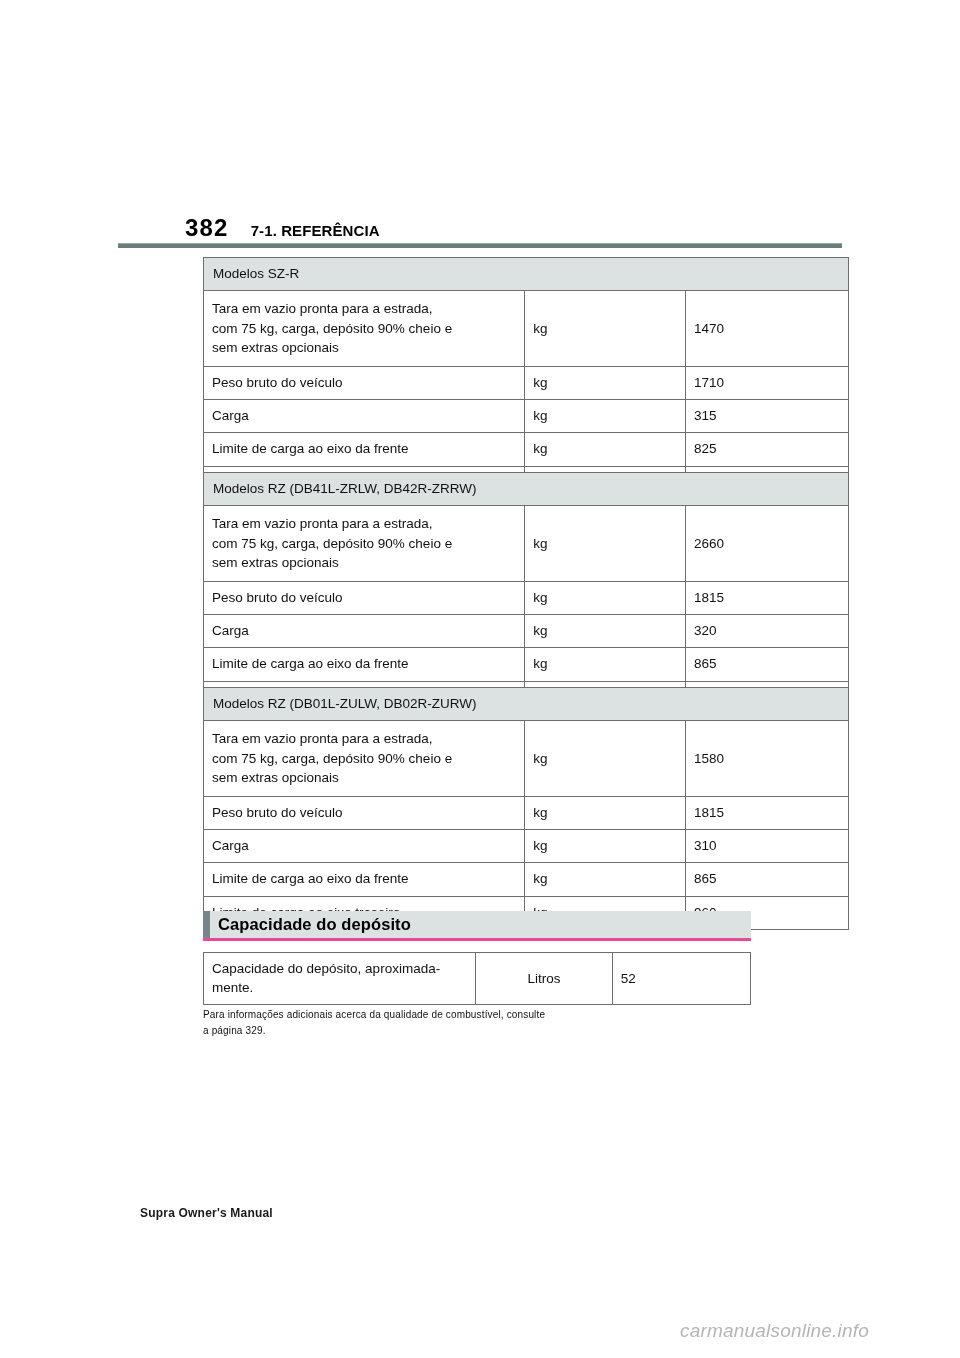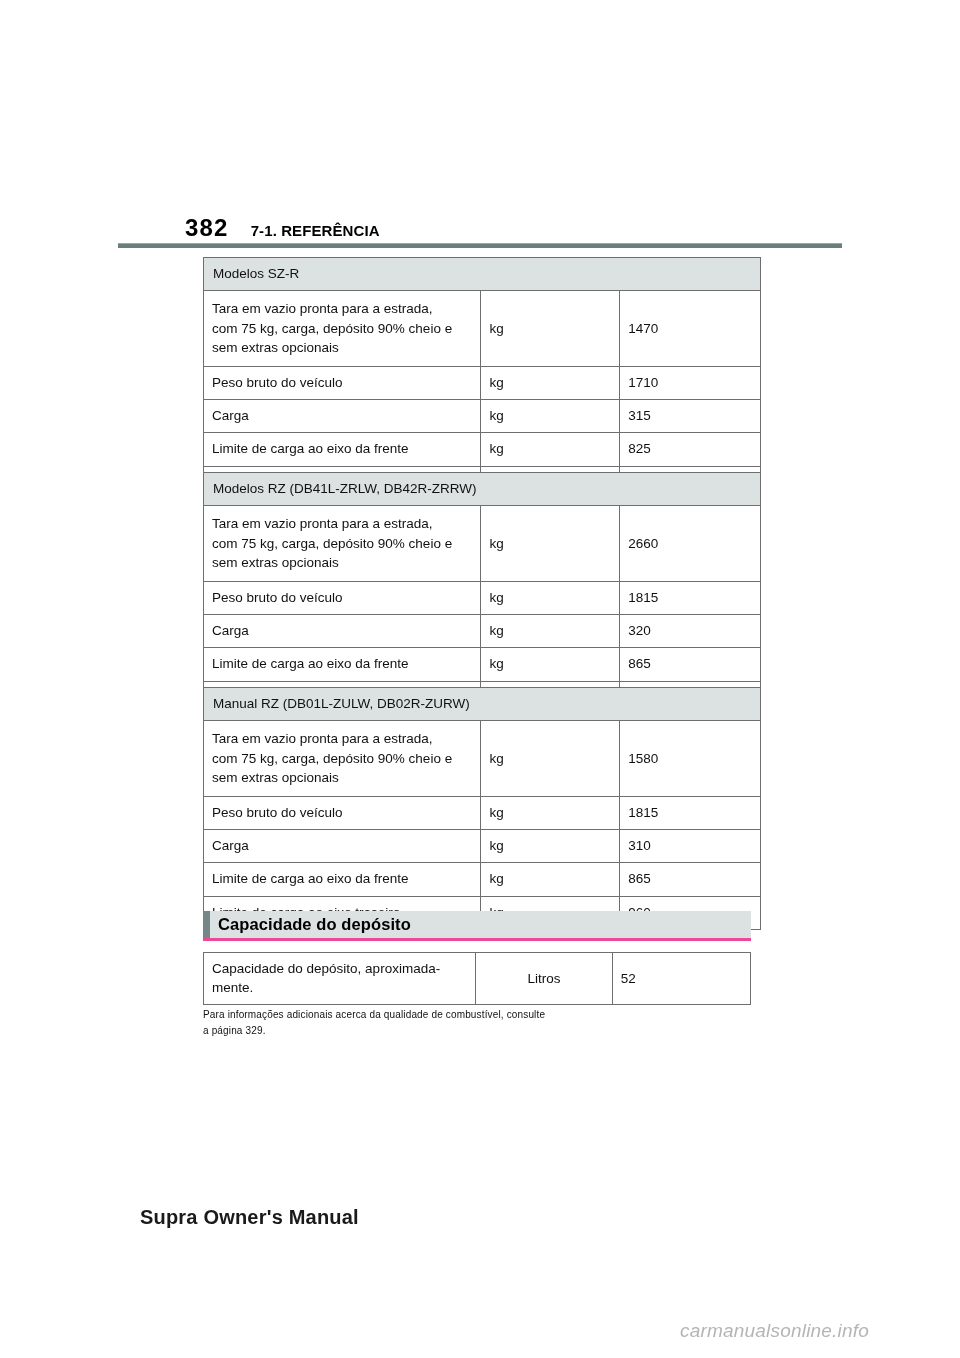--- a/index.html
+++ b/index.html
@@ -58,21 +58,21 @@
     width: 724px;
     height: 4px;
     background: #6d7d7d;
     border-top: 1px solid #9aa8a8;
   }
 
   
   .spec-table {
     position: absolute;
     left: 203px;
-    width: 558px;
+    width: 646px;
     border-collapse: collapse;
     table-layout: fixed;
     font-size: 13.5px;
   }
   .spec-table td {
     border: 1px solid #6f6f6f;
     padding: 6px 8px 7px 8px;
     vertical-align: middle;
     line-height: 1.42;
     color: #111;
@@ -153,21 +153,21 @@
     line-height: 1.62;
     color: #111;
     letter-spacing: 0.15px;
   }
 
   
   .footer-manual {
     position: absolute;
     left: 140px;
     top: 1206px;
-    font-size: 20px;
+    font-size: 12px;
     font-weight: bold;
     color: #1a1a1a;
     letter-spacing: 0.2px;
   }
   .watermark {
     position: absolute;
     left: 680px;
     top: 1320px;
     font-size: 19px;
     color: #b5b5b5;
@@ -271,21 +271,21 @@
   </table>
 
   <table class="spec-table" id="table3">
     <colgroup>
         <col class="col-label">
         <col class="col-unit">
         <col class="col-value">
       </colgroup>
     <tbody>
       <tr>
-        <td class="th-cell" colspan="3">Manual RZ (DB01L-ZULW, DB02R-ZURW)</td>
+        <td class="th-cell" colspan="3">Modelos RZ (DB01L-ZULW, DB02R-ZURW)</td>
       </tr>
       <tr class="row-tall">
         <td>
           <span>Tara em vazio pronta para a estrada,</span><br>
           <span>com 75 kg, carga, depósito 90% cheio e</span><br>
           <span>sem extras opcionais</span>
         </td>
         <td>kg</td>
         <td>1580</td>
       </tr>

